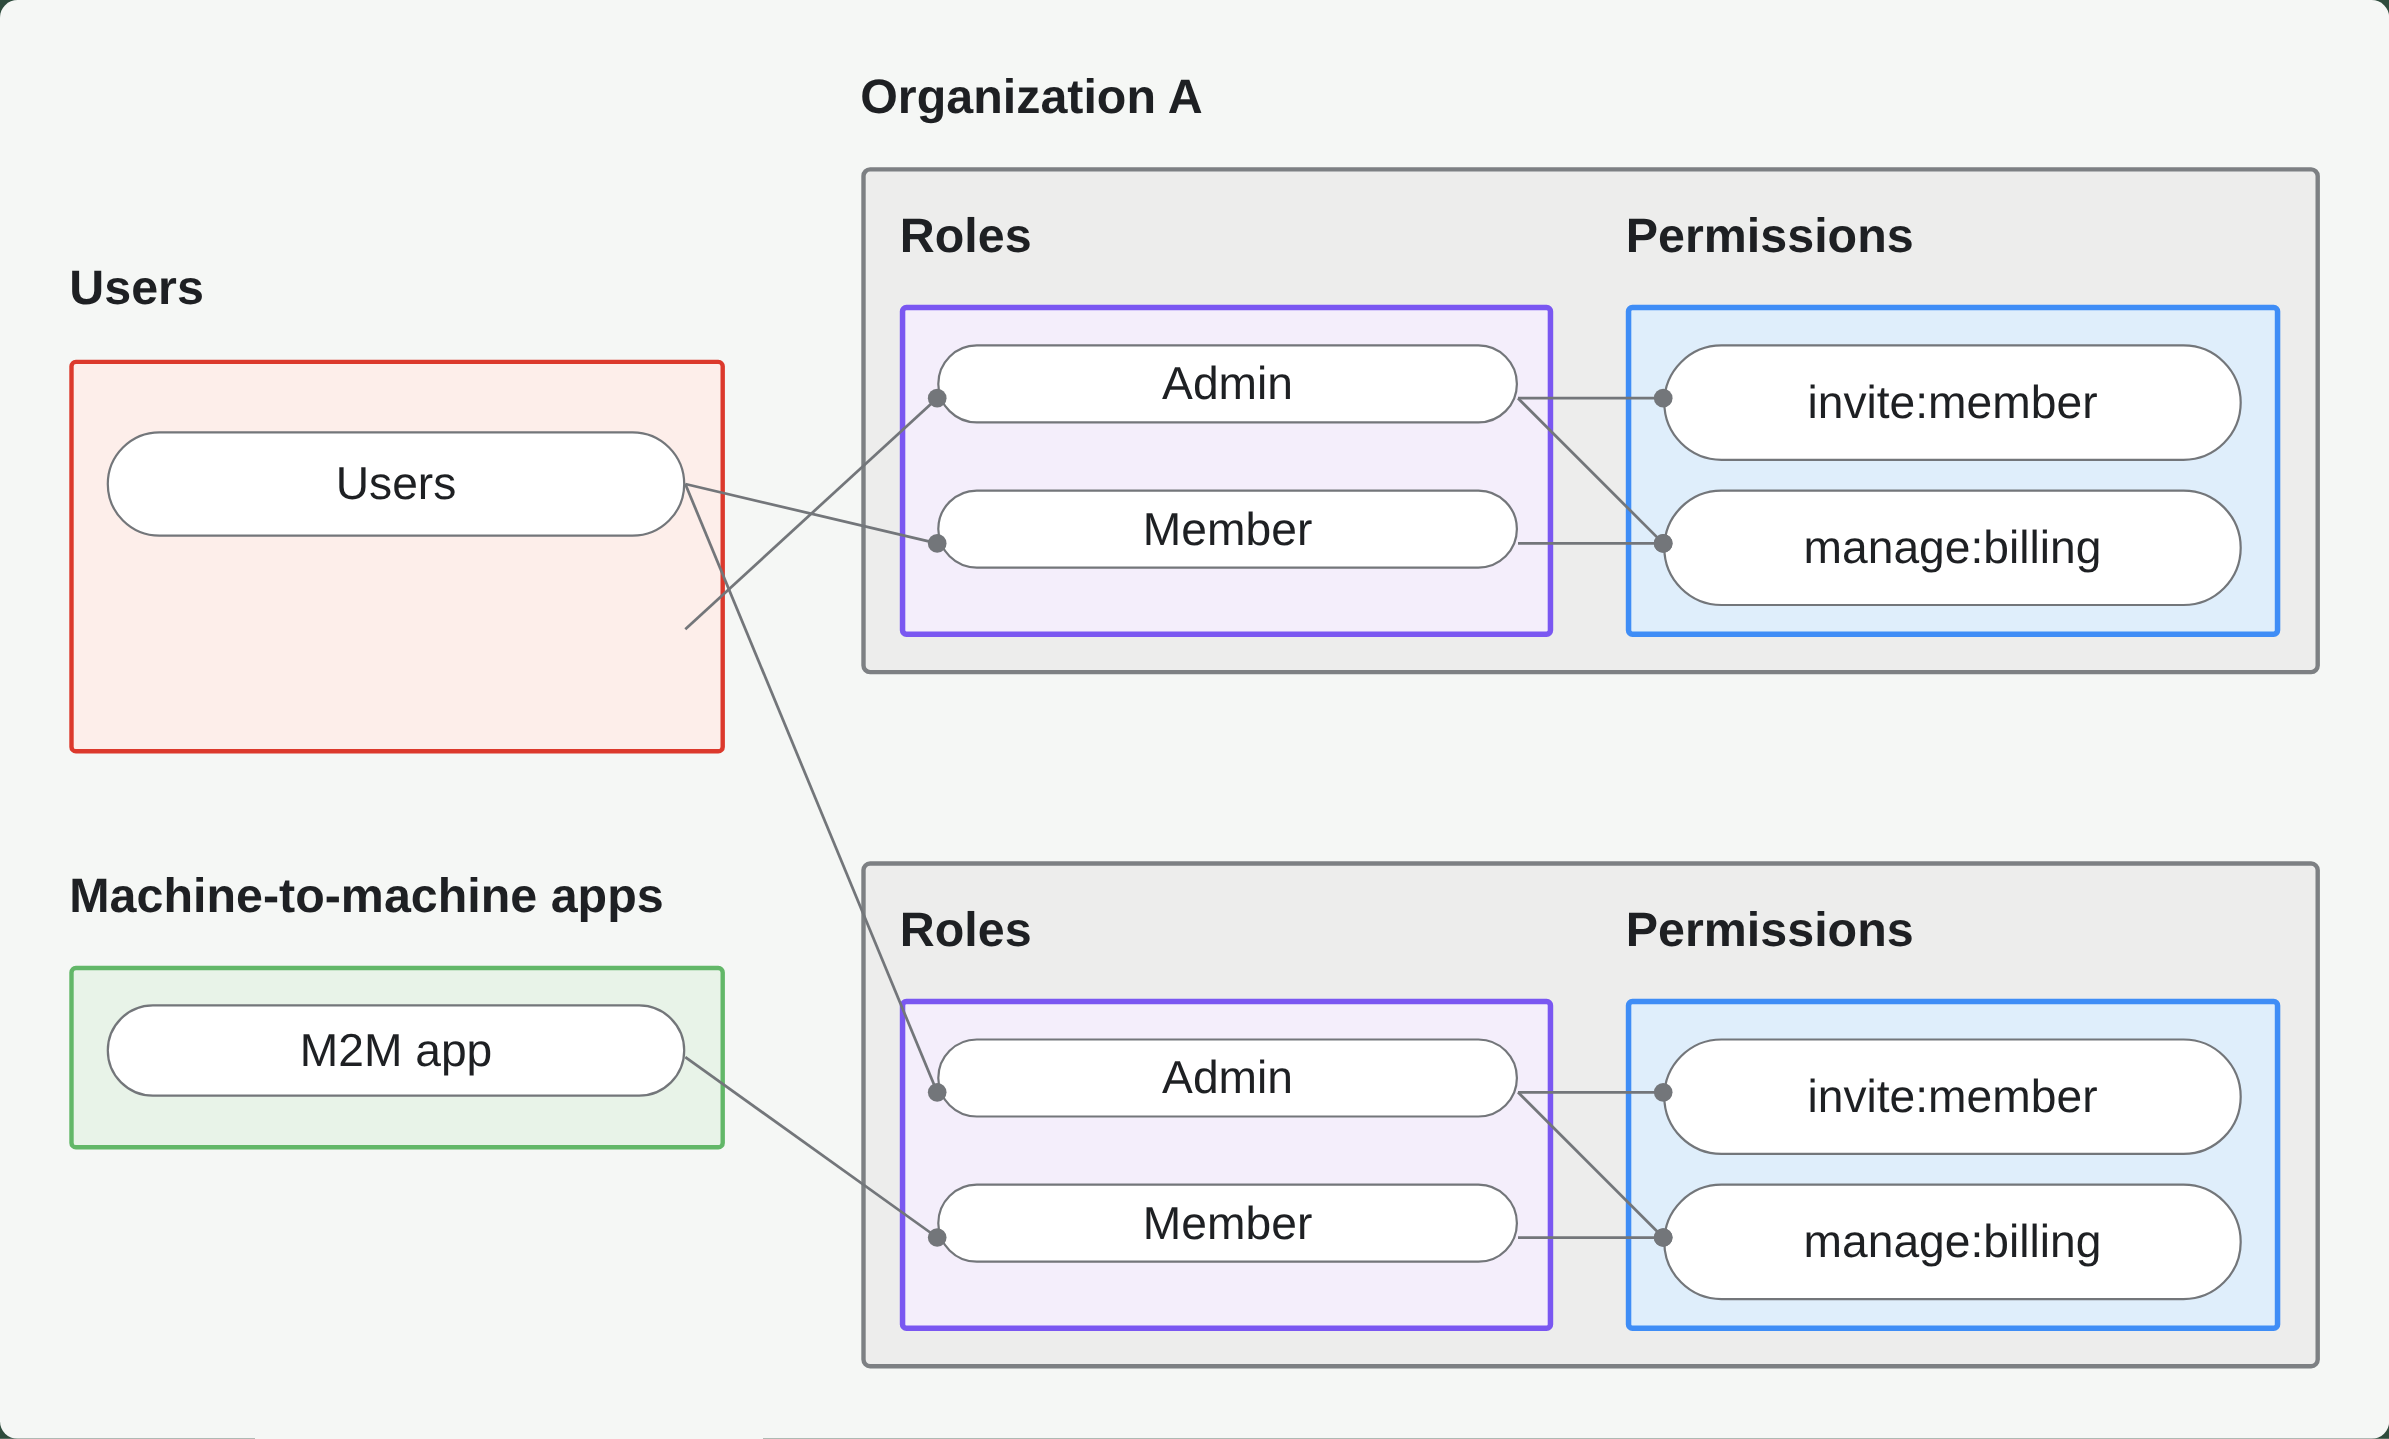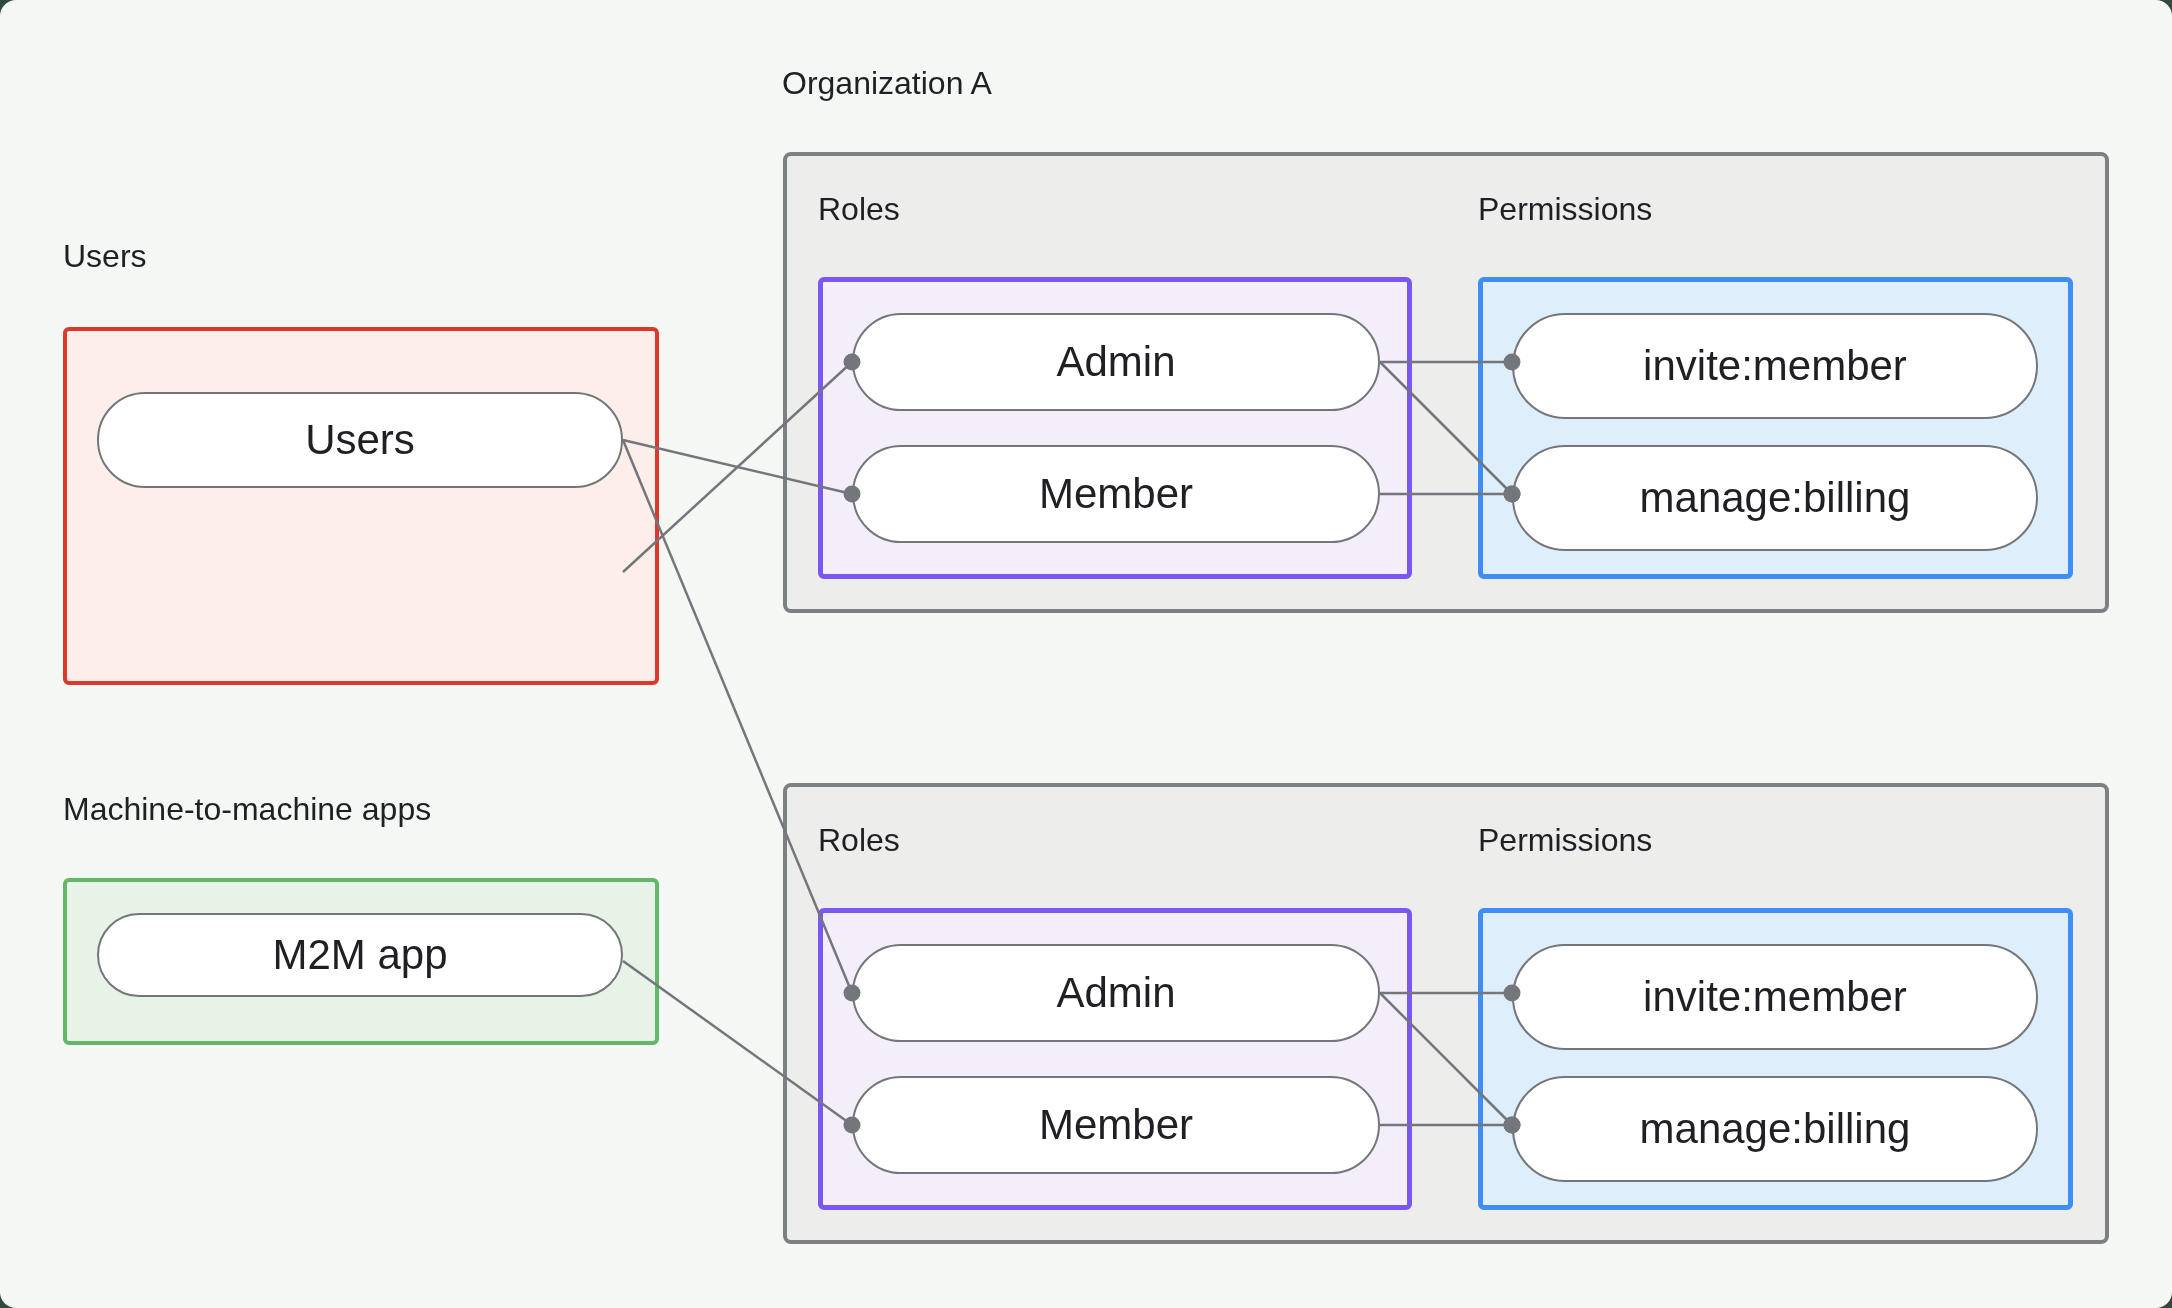--- a/index.html
+++ b/index.html
@@ -23,21 +23,21 @@
     overflow:hidden;
   }
   .panel{
     position:absolute; inset:0;
     background:var(--panel-background);
     border-radius:16px;
     overflow:hidden;
   }
   .lbl{
     position:absolute;
-    font-size:32px; line-height:1; font-weight:400;
+    font-size:44px; line-height:1; font-weight:700;
     color:var(--text);
     white-space:nowrap;
   }
   .box{ position:absolute; border-radius:6px; }
   .pill{
     position:absolute;
     background:var(--pill-fill);
     border:2.5px solid var(--pill-border);
     border-radius:60px;
     display:flex; align-items:center; justify-content:center;
@@ -61,21 +61,21 @@
     background:var(--org-fill); border:4px solid var(--org-border); border-radius:8px; }
   .orga-box{ top:152px; } .orgb-box{ top:783px; }
   .roles-label-a{ left:818px; top:193px; } .perms-label-a{ left:1478px; top:193px; }
   .roles-label-b{ left:818px; top:824px; } .perms-label-b{ left:1478px; top:824px; }
   .roles-box{ left:818px; width:594px; height:302px;
     background:var(--roles-fill); border:5px solid var(--roles-border); }
   .roles-box-a{ top:277px; } .roles-box-b{ top:908px; }
   .perms-box{ left:1478px; width:595px; height:302px;
     background:var(--permissions-fill); border:5px solid var(--permissions-border); }
   .perms-box-a{ top:277px; } .perms-box-b{ top:908px; }
-  .pill-role{ left:852px; width:528px; height:98px; }
+  .pill-role{ left:852px; width:528px; height:72px; }
   .pill-admin-a{ top:313px; } .pill-member-a{ top:445px; }
   .pill-admin-b{ top:944px; } .pill-member-b{ top:1076px; }
   .pill-perm{ left:1512px; width:526px; height:106px; }
   .pill-invite-a{ top:313px; } .pill-billing-a{ top:445px; }
   .pill-invite-b{ top:944px; } .pill-billing-b{ top:1076px; }
   
   svg.edges{ position:absolute; inset:0; width:2172px; height:1308px; z-index:10; pointer-events:none; }
 </style>
 </head>
 <body>

